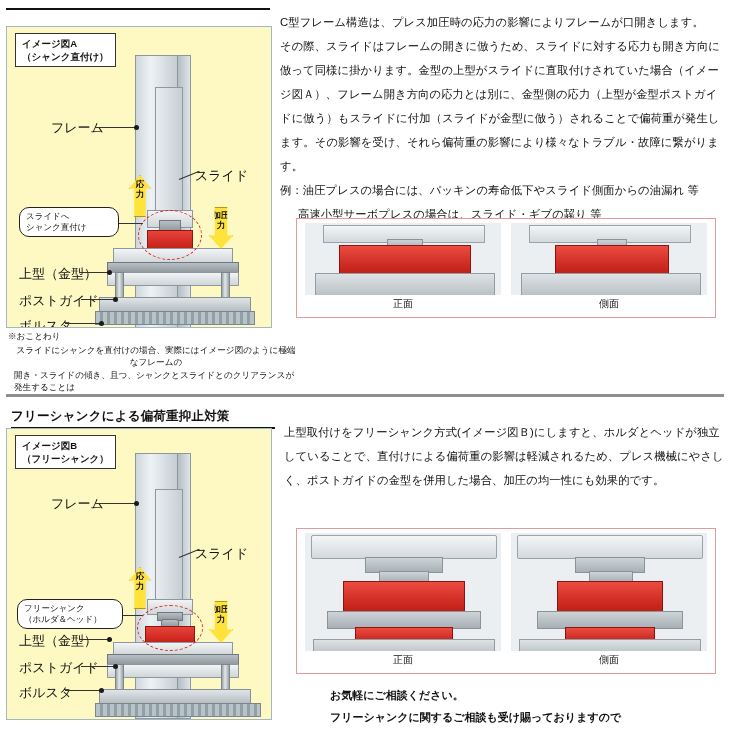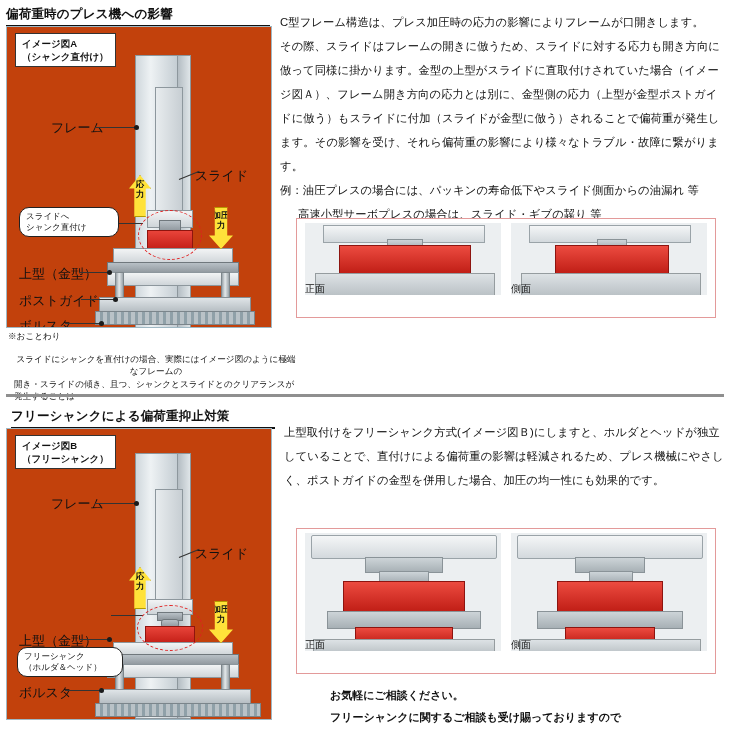--- a/index.html
+++ b/index.html
@@ -68,21 +68,21 @@
     top: 684px;
     font-size: 11px;
     font-weight: bold;
     line-height: 22px;
     color: #111;
   }
 
   
   .illus {
     position: absolute;
-    background: #c2410c;
+    background: #fef9c3;
     border: 1px solid #9fb8c4;
     overflow: hidden;
   }
   #illus1 { left: 6px; top: 26px; width: 264px; height: 300px; }
   #illus2 { left: 6px; top: 428px; width: 264px; height: 290px; }
 
   .illus-label {
     position: absolute;
     left: 8px;
     top: 6px;
@@ -194,21 +194,21 @@
   
   .footnote {
     position: absolute;
     left: 8px;
     top: 330px;
     width: 290px;
     font-size: 8.6px;
     line-height: 12.5px;
     color: #111;
   }
-  .footnote .fn-head { margin-bottom: 10px; }
+  .footnote .fn-head { margin-bottom: 1px; }
 
   
   .compare {
     position: absolute;
     border: 1px solid #e39a9a;
     background: #ffffff;
     box-sizing: border-box;
   }
   #compare1 { left: 296px; top: 218px; width: 420px; height: 100px; }
   #compare2 { left: 296px; top: 528px; width: 420px; height: 146px; }
@@ -220,24 +220,24 @@
     overflow: hidden;
   }
   #compare1 .cmp-cell { width: 196px; }
   #compare1 .cmp-a { left: 8px; }
   #compare1 .cmp-b { left: 214px; }
   #compare2 .cmp-cell { width: 196px; }
   #compare2 .cmp-a { left: 8px; }
   #compare2 .cmp-b { left: 214px; }
   .cmp-caption {
     position: absolute;
-    bottom: 21px;
+    bottom: 6px;
     font-size: 10px;
     color: #111;
-    text-align: left;
+    text-align: center;
     width: 196px;
   }
   #compare1 .cap-a, #compare2 .cap-a { left: 8px; }
   #compare1 .cap-b, #compare2 .cap-b { left: 214px; }
 
   .r-slab {
     position: absolute;
     background: linear-gradient(180deg,#f4f6f7 0%,#d3d9dd 100%);
     border: 1px solid #9aa3a8;
   }
@@ -256,21 +256,20 @@
     background: linear-gradient(180deg,#dde2e5 0%,#b9c0c4 100%);
     border: 1px solid #959c9f;
   }
 </style>
 </head>
 <body>
 
 <div class="page">
 
   <div class="section-title" id="title1">
-    <span>偏荷重時のプレス機への影響</span>
     <span class="underline-bar"></span>
   </div>
 
   <div class="illus" id="illus1">
     <div class="illus-label">イメージ図A
 （シャンク直付け）</div>
 
     <div class="col-main" style="left:128px; top:28px; width:42px; height:272px;"></div>
     <div class="col-main" style="left:170px; top:28px; width:12px; height:272px; background:linear-gradient(90deg,#b4bdc3,#dfe5e8);"></div>
 
@@ -402,21 +401,21 @@
     <div class="dot" style="left:100px; top:208px;"></div>
 
     <div class="cl" style="left:12px; top:230px;">ポストガイド</div>
     <div class="leader" style="left:74px; top:237px; width:34px;"></div>
     <div class="dot" style="left:106px; top:235px;"></div>
 
     <div class="cl" style="left:12px; top:255px;">ボルスタ</div>
     <div class="leader" style="left:58px; top:261px; width:36px;"></div>
     <div class="dot" style="left:92px; top:259px;"></div>
 
-    <div class="cl-box" style="left:10px; top:170px; width:92px;margin-top:48px;">フリーシャンク
+    <div class="cl-box" style="left:10px; top:170px; width:92px;">フリーシャンク
 （ホルダ＆ヘッド）</div>
     <div class="leader" style="left:104px; top:186px; width:32px;"></div>
   </div>
 
   <div class="body-text" id="body2">
     <p>上型取付けをフリーシャンク方式(イメージ図Ｂ)にしますと、ホルダとヘッドが独立していることで、直付けによる偏荷重の影響は軽減されるため、プレス機械にやさしく、ポストガイドの金型を併用した場合、加圧の均一性にも効果的です。</p>
   </div>
 
   <div class="compare" id="compare2">
     <div class="cmp-cell cmp-a">

